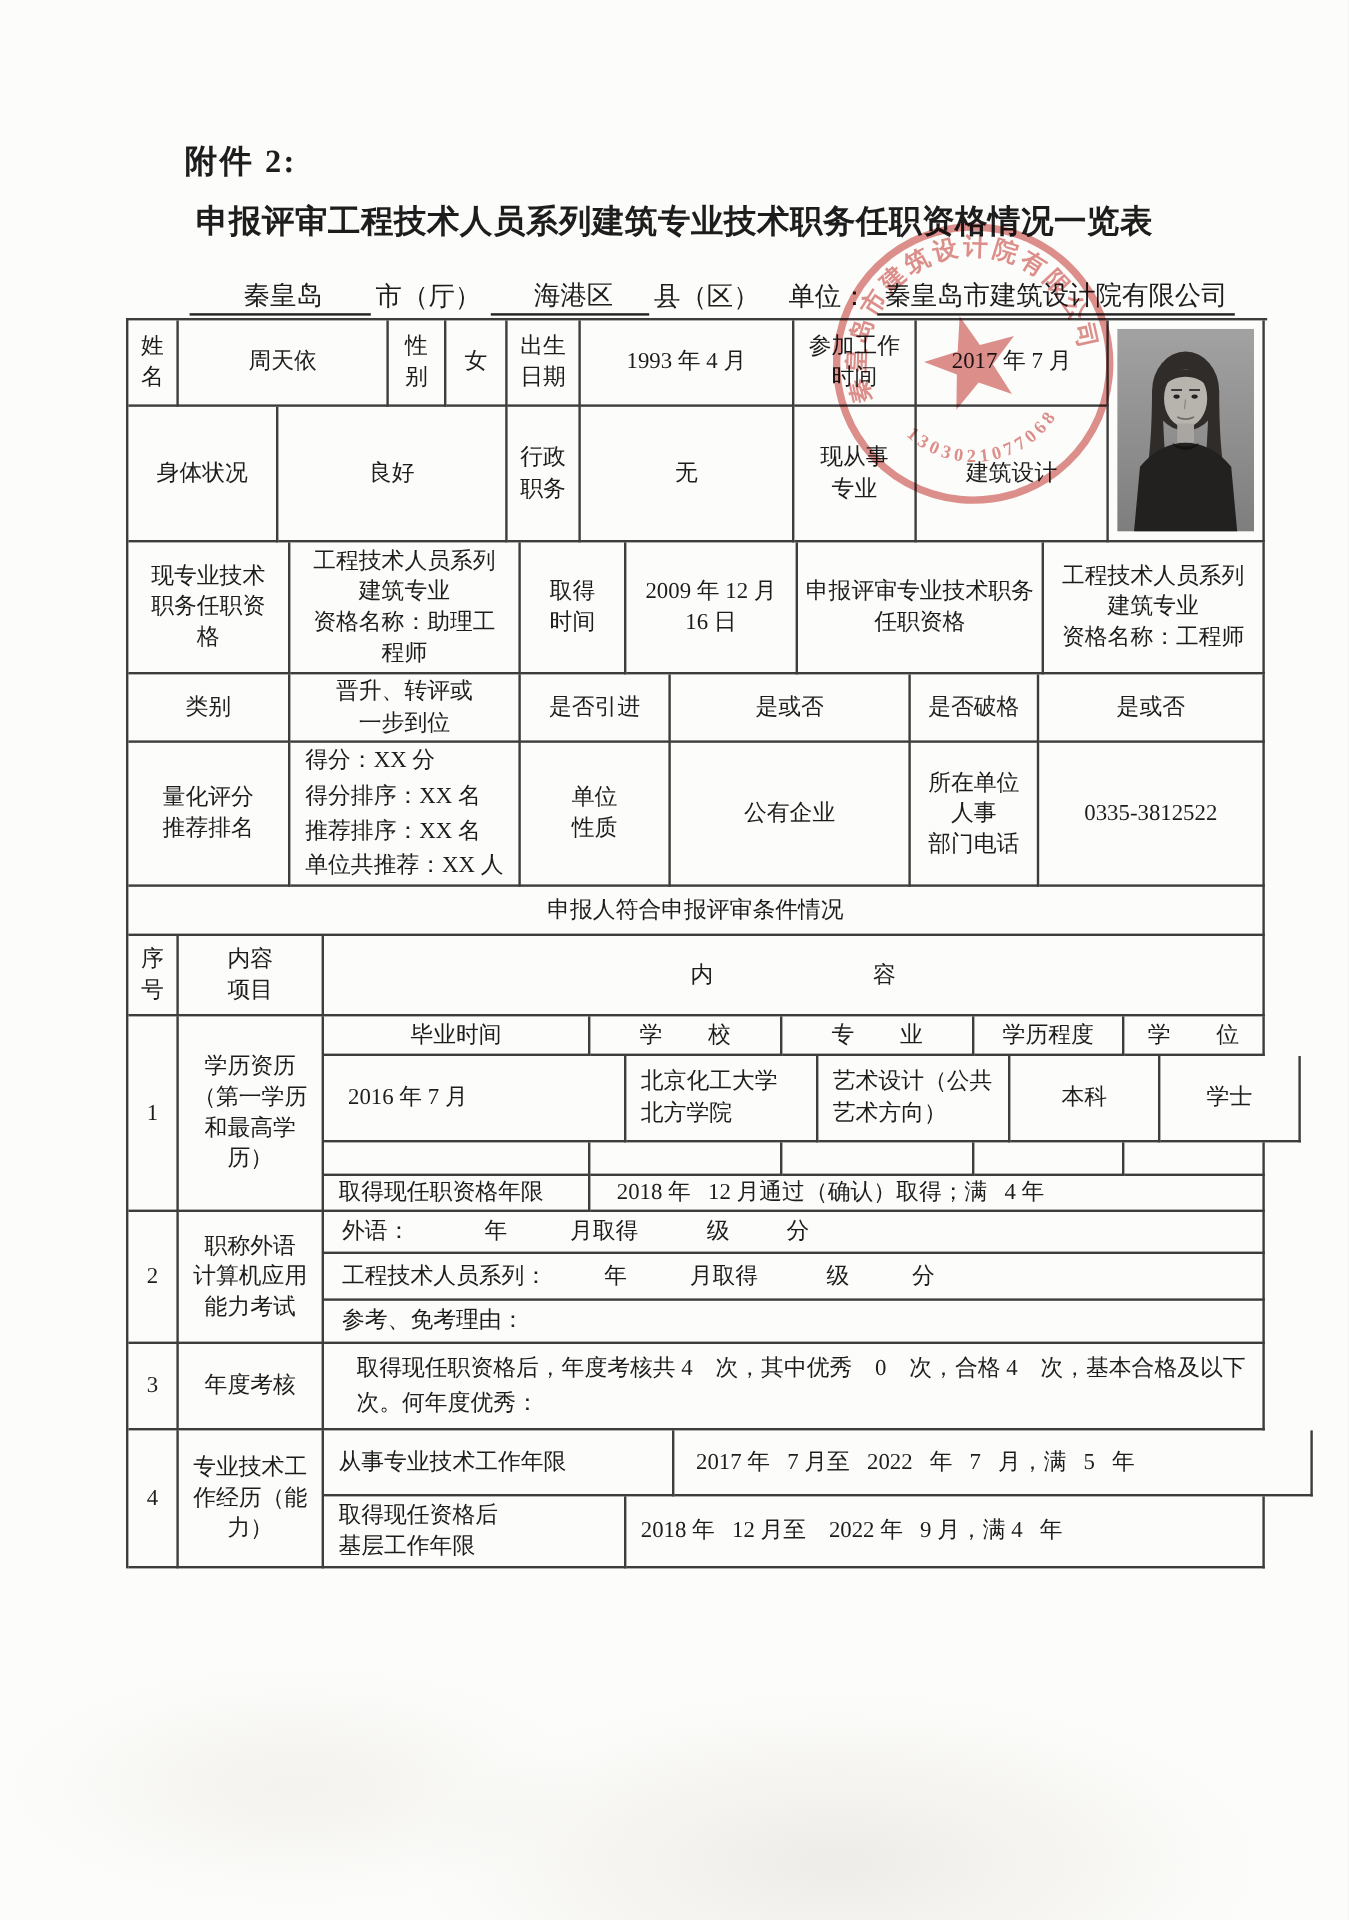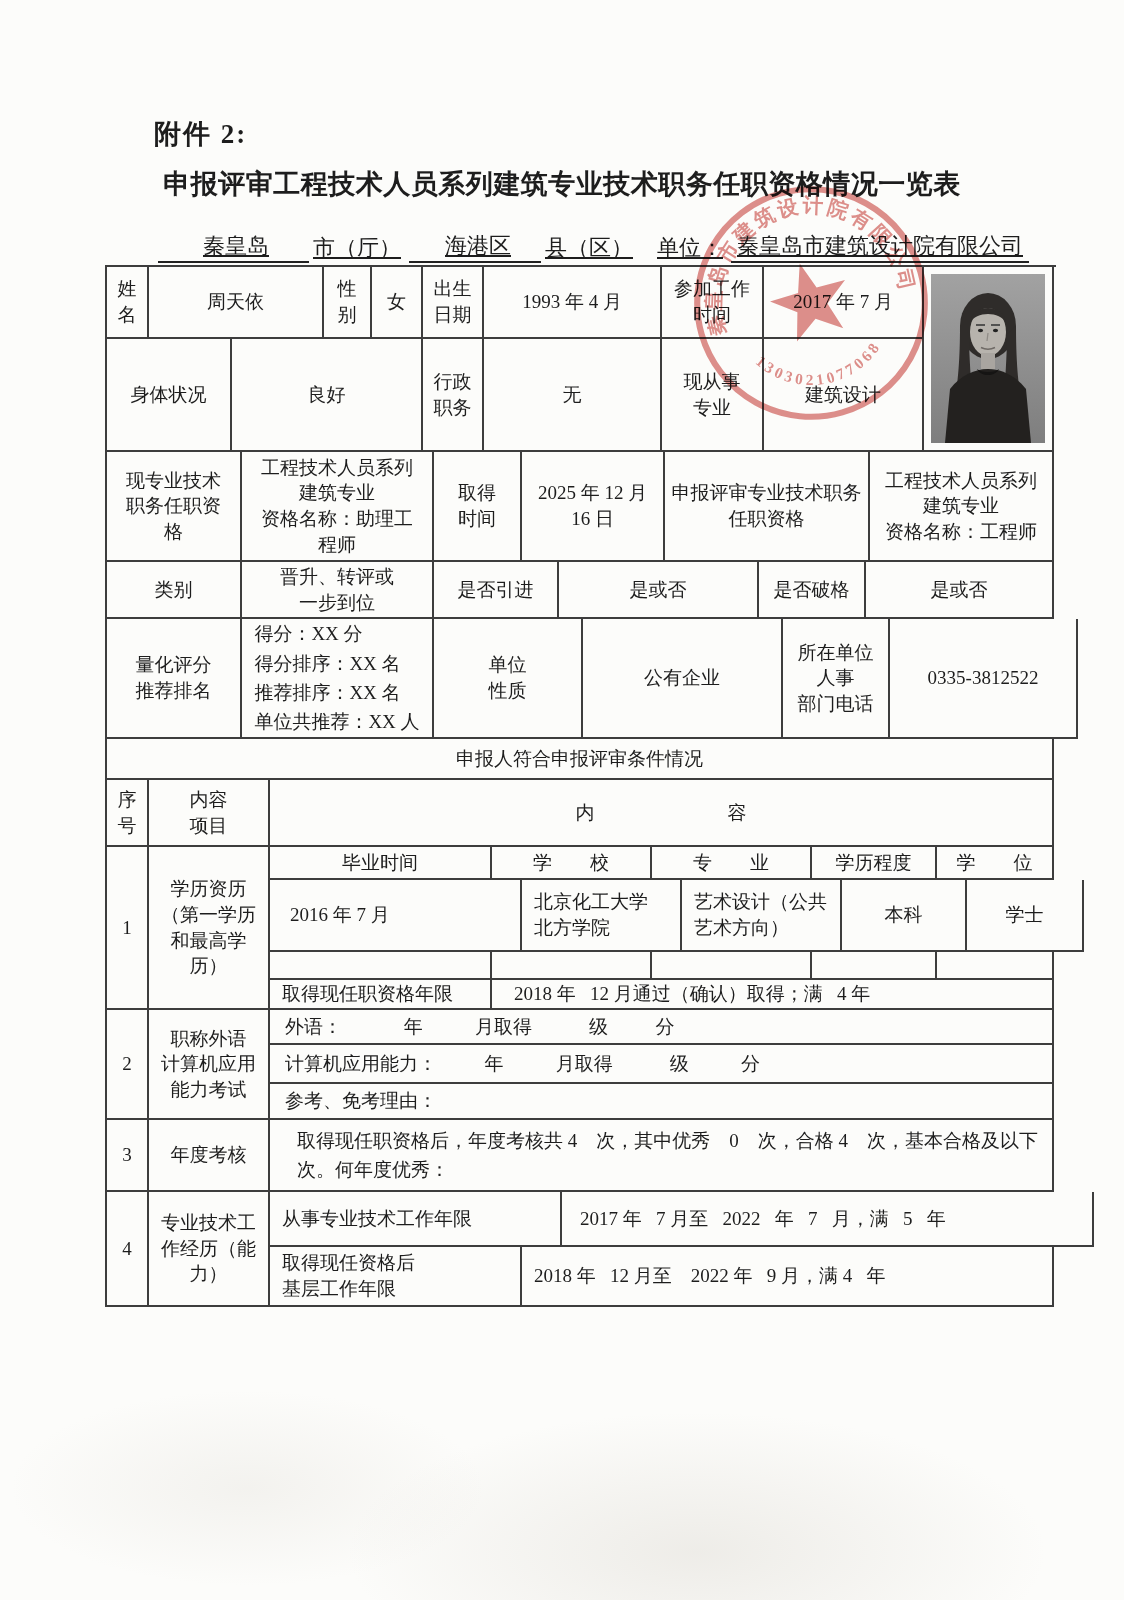--- a/index.html
+++ b/index.html
@@ -9,21 +9,21 @@
     position:relative; width:1124px; height:1600px; margin:0 auto;
     background:
       radial-gradient(500px 200px at 62% 97%, rgba(188,181,168,.22), transparent 70%),
       radial-gradient(340px 140px at 22% 93%, rgba(188,181,168,.14), transparent 70%),
       #fcfcfa;
     font-family:"Liberation Serif","DejaVu Serif",serif;
     color:var(--ink); overflow:hidden;
   }
   .attachment { position:absolute; left:154px; top:116px; font-size:27px; font-weight:600; letter-spacing:2px; }
   .title { position:absolute; left:62px; top:166px; width:1000px; text-align:center; font-size:27px; font-weight:600; letter-spacing:.5px; }
-  .region { position:absolute; left:158px; top:231px; font-size:22px; display:flex; align-items:flex-end; white-space:nowrap;text-decoration:underline; }
+  .region { position:absolute; left:158px; top:231px; font-size:22px; display:flex; align-items:center; white-space:nowrap; }
   .region .u { border-bottom:2px solid #222; }
   .seg-city { padding:0 40px 0 45px; }
   .seg-city-sfx { margin:0 2px 0 4px; }
   .seg-dist { padding:0 30px 0 36px; margin-left:6px; }
   .seg-dist-sfx { margin:0 2px 0 4px; }
   .seg-unit-label { margin-left:22px; }
   .seg-comp { padding:0 6px; margin-left:8px; }
 
   .table { position:absolute; left:105px; top:265px; width:951px; border-top:2px solid var(--line); border-left:2px solid var(--line); }
   .tr { display:flex; }
@@ -121,21 +121,21 @@
     <div class="tr">
       <div class="td" style="width:135px;height:110px">现专业技术
 职务任职资
 格</div>
       <div class="td" style="width:192px;height:110px">工程技术人员系列
 建筑专业
 资格名称：助理工
 程师</div>
       <div class="td" style="width:88px;height:110px">取得
 时间</div>
-      <div class="td" style="width:143px;height:110px">2025 年 12 月
+      <div class="td" style="width:143px;height:110px">2009 年 12 月
 16 日</div>
       <div class="td" style="width:205px;height:110px">申报评审专业技术职务
 任职资格</div>
       <div class="td" style="width:184px;height:110px">工程技术人员系列
 建筑专业
 资格名称：工程师</div>
     </div>
 
     <div class="tr">
       <div class="td" style="width:135px;height:57px">类别</div>
@@ -147,21 +147,21 @@
       <div class="td" style="width:188px;height:57px">是或否</div>
     </div>
 
     <div class="tr">
       <div class="td" style="width:135px;height:120px">量化评分
 推荐排名</div>
       <div class="td lh16" style="width:192px;height:120px;text-align:left">得分：XX 分
 得分排序：XX 名
 推荐排序：XX 名
 单位共推荐：XX 人</div>
-      <div class="td" style="width:149px;height:120px">单位
+      <div class="td" style="width:125px;height:120px">单位
 性质</div>
       <div class="td" style="width:200px;height:120px">公有企业</div>
       <div class="td" style="width:107px;height:120px">所在单位
 人事
 部门电话</div>
       <div class="td" style="width:188px;height:120px">0335-3812522</div>
     </div>
 
     <div class="tr">
       <div class="td" style="width:947px;height:41px">申报人符合申报评审条件情况</div>
@@ -215,21 +215,21 @@
     <div class="tr">
       <div class="td" style="width:42px;height:110px">2</div>
       <div class="td" style="width:121px;height:110px">职称外语
 计算机应用
 能力考试</div>
       <div class="cols" style="width:784px">
         <div class="tr">
           <div class="td lt" style="width:784px;height:35px;padding-left:15px">外语：             年           月取得            级          分</div>
         </div>
         <div class="tr">
-          <div class="td lt" style="width:784px;height:39px;padding-left:15px">计算机应用能力：          年           月取得            级           分</div>
+          <div class="td lt" style="width:784px;height:39px;padding-left:15px">工程技术人员系列：          年           月取得            级           分</div>
         </div>
         <div class="tr">
           <div class="td lt" style="width:784px;height:36px;padding-left:15px">参考、免考理由：</div>
         </div>
       </div>
     </div>
 
     <div class="tr">
       <div class="td" style="width:42px;height:72px">3</div>
       <div class="td" style="width:121px;height:72px">年度考核</div>

